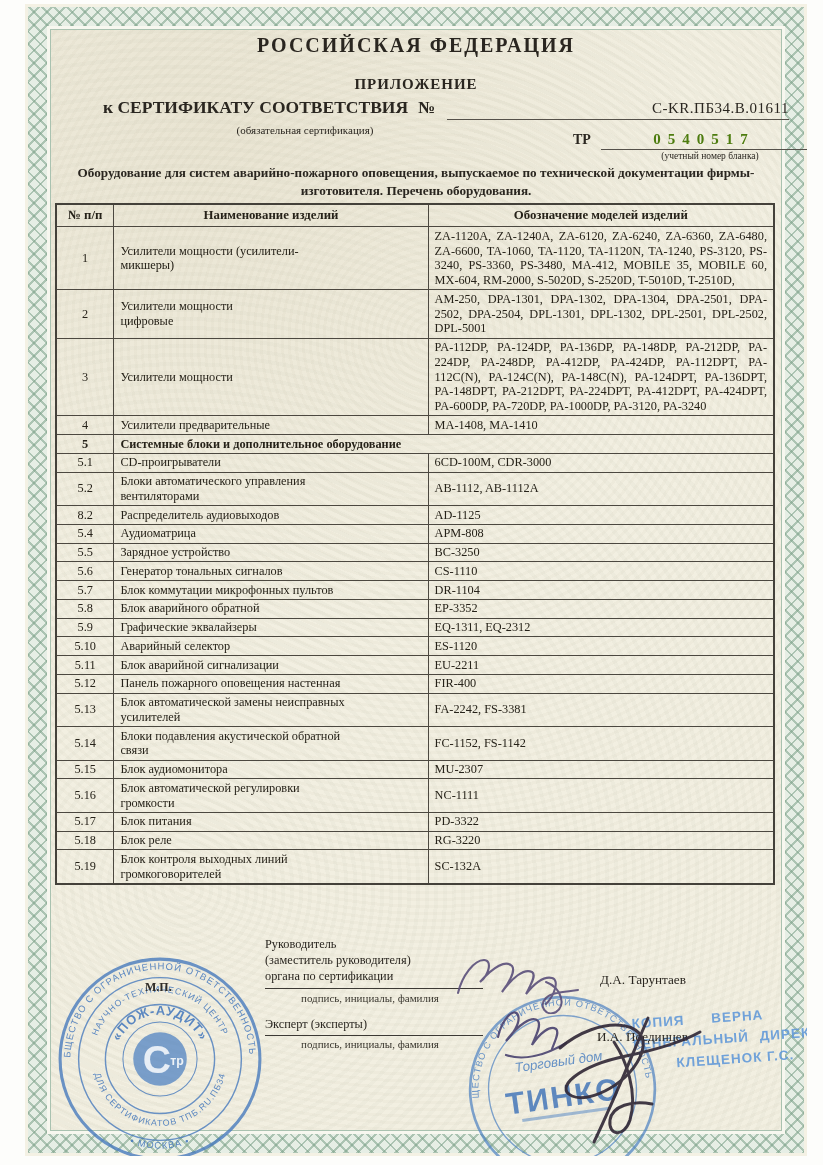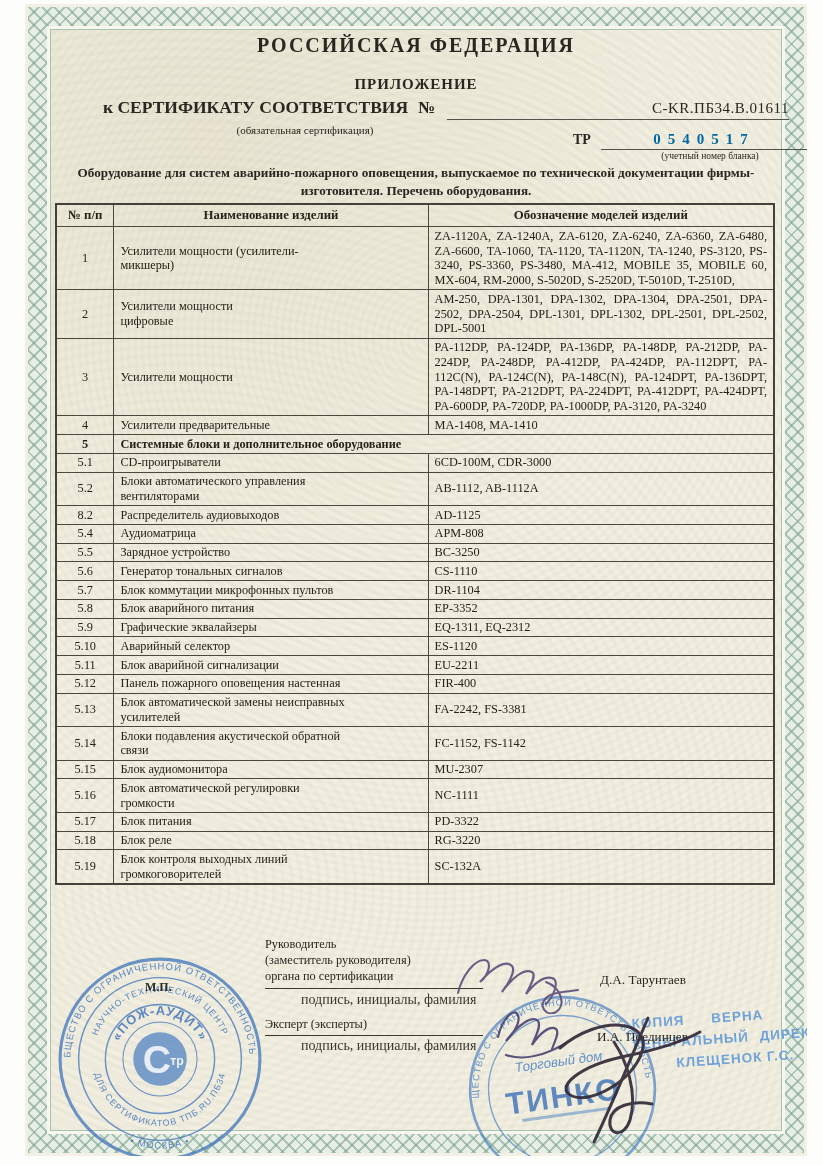--- a/index.html
+++ b/index.html
@@ -25,41 +25,41 @@
   .certline{position:absolute;top:93px;left:78px;right:18px;display:flex;align-items:baseline;}
   .certline .lbl{font-size:17.5px;font-weight:bold;white-space:nowrap;}
   .certline .nosign{font-size:17px;font-weight:bold;margin-left:10px;}
   .certline .num{flex:1;margin-left:12px;border-bottom:1px solid #55514a;text-align:right;
                  font-size:15px;letter-spacing:.5px;padding-bottom:2px;}
   .mand{position:absolute;top:120px;left:0;width:560px;text-align:center;font-size:11px;}
   .trblock{position:absolute;top:127px;left:548px;width:234px;}
   .trrow{display:flex;align-items:baseline;}
   .trrow .trlbl{font-size:14px;font-weight:bold;margin-right:10px;}
   .trrow .blank{flex:1;border-bottom:1px solid #55514a;text-align:center;padding-bottom:1px;
-                color:#0369a1;font-weight:bold;font-size:15px;letter-spacing:7px;}
+                color:#4d7c0f;font-weight:bold;font-size:15px;letter-spacing:7px;}
   .trcap{font-size:9.5px;text-align:center;padding-left:40px;margin-top:1px;}
   .descr{position:absolute;top:160px;left:50px;right:50px;text-align:center;
          font-size:13.2px;font-weight:bold;line-height:1.4;}
 
   
   .tblwrap{position:absolute;top:199px;left:30px;}
   table{border-collapse:collapse;width:720px;border:2px solid #44413a;font-size:12.3px;color:#262219;}
   th,td{border:1px solid #4c4840;line-height:1.2;padding:1.5px 6px;vertical-align:middle;}
   th{font-size:12.8px;font-weight:bold;text-align:center;padding:3px 4px;}
   col.c1{width:58px;} col.c2{width:315px;} col.c3{width:347px;}
   .num-cell{text-align:center;}
   .name-cell{white-space:pre-line;}
   .models-cell{text-align:justify;}
   .section-cell{font-weight:bold;}
 
   
   .foot{position:absolute;left:0;top:0;width:100%;height:100%;pointer-events:none;}
   .siglabels{position:absolute;left:240px;top:933px;width:218px;font-size:12.3px;line-height:1.3;}
   .sigrule{border-bottom:1px solid #3c3934;padding-bottom:3px;white-space:pre-line;}
-  .sigsub{font-size:14px;margin-top:2px;color:#3a372f;padding-left:36px;}
+  .sigsub{font-size:11px;margin-top:2px;color:#3a372f;padding-left:36px;}
   .expertblock{position:absolute;left:240px;top:1013px;width:218px;font-size:12.3px;}
   .mp{position:absolute;left:120px;top:976px;font-size:12px;font-weight:bold;color:#2f2c28;}
   .name1{position:absolute;left:575px;top:968px;font-size:13.2px;}
   .name2{position:absolute;left:572px;top:1025px;font-size:13.2px;}
   .copystamp{position:absolute;left:608px;top:1003px;width:210px;transform:rotate(-4deg);
              font-family:"Liberation Sans","DejaVu Sans",sans-serif;font-weight:bold;
              color:#639ad9;opacity:.9;font-size:13.5px;letter-spacing:1px;line-height:1.55;}
   .copystamp .l1{word-spacing:22px;}
   .copystamp .l2{word-spacing:6px;}
   .copystamp .l3{margin-left:42px;}
@@ -169,21 +169,21 @@
                 <td class="name-cell">Генератор тональных сигналов</td>
                 <td class="models-cell">CS-1110</td>
               </tr>
               <tr>
                 <td class="num-cell">5.7</td>
                 <td class="name-cell">Блок коммутации микрофонных пультов</td>
                 <td class="models-cell">DR-1104</td>
               </tr>
               <tr>
                 <td class="num-cell">5.8</td>
-                <td class="name-cell">Блок аварийного питания</td>
+                <td class="name-cell">Блок аварийного обратной</td>
                 <td class="models-cell">EP-3352</td>
               </tr>
               <tr>
                 <td class="num-cell">5.9</td>
                 <td class="name-cell">Графические эквалайзеры</td>
                 <td class="models-cell">EQ-1311, EQ-2312</td>
               </tr>
               <tr>
                 <td class="num-cell">5.10</td>
                 <td class="name-cell">Аварийный селектор</td>

